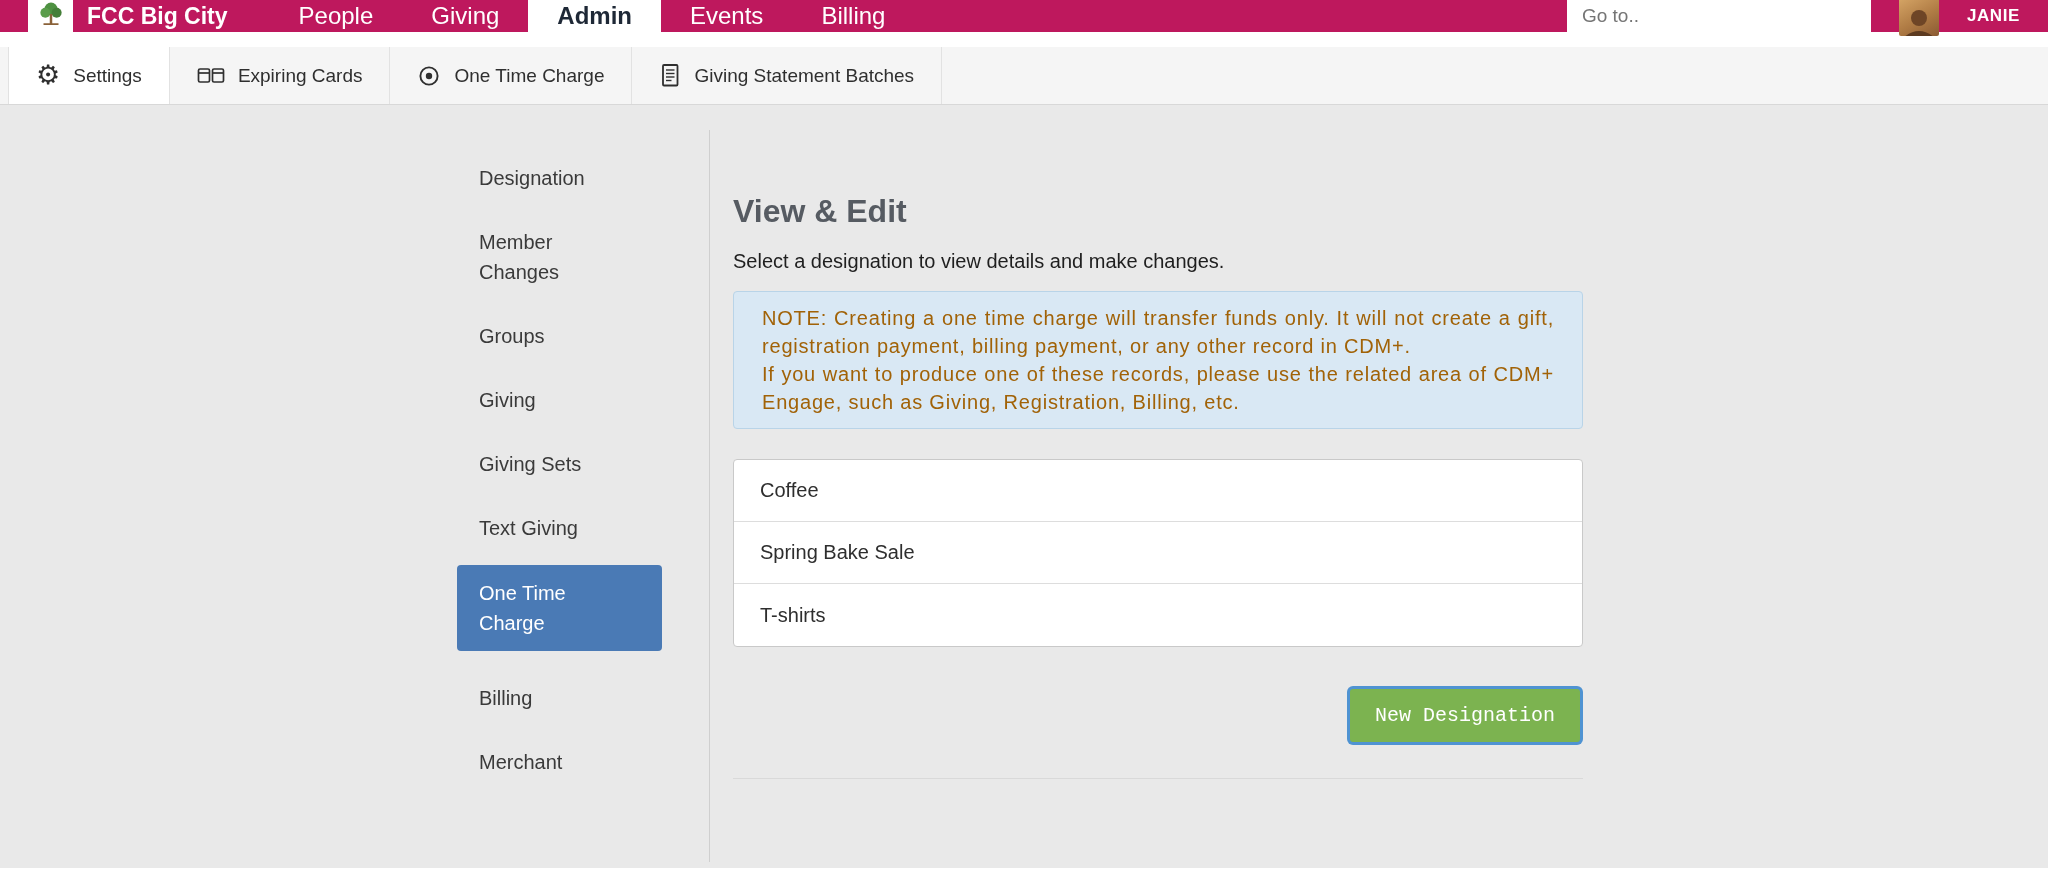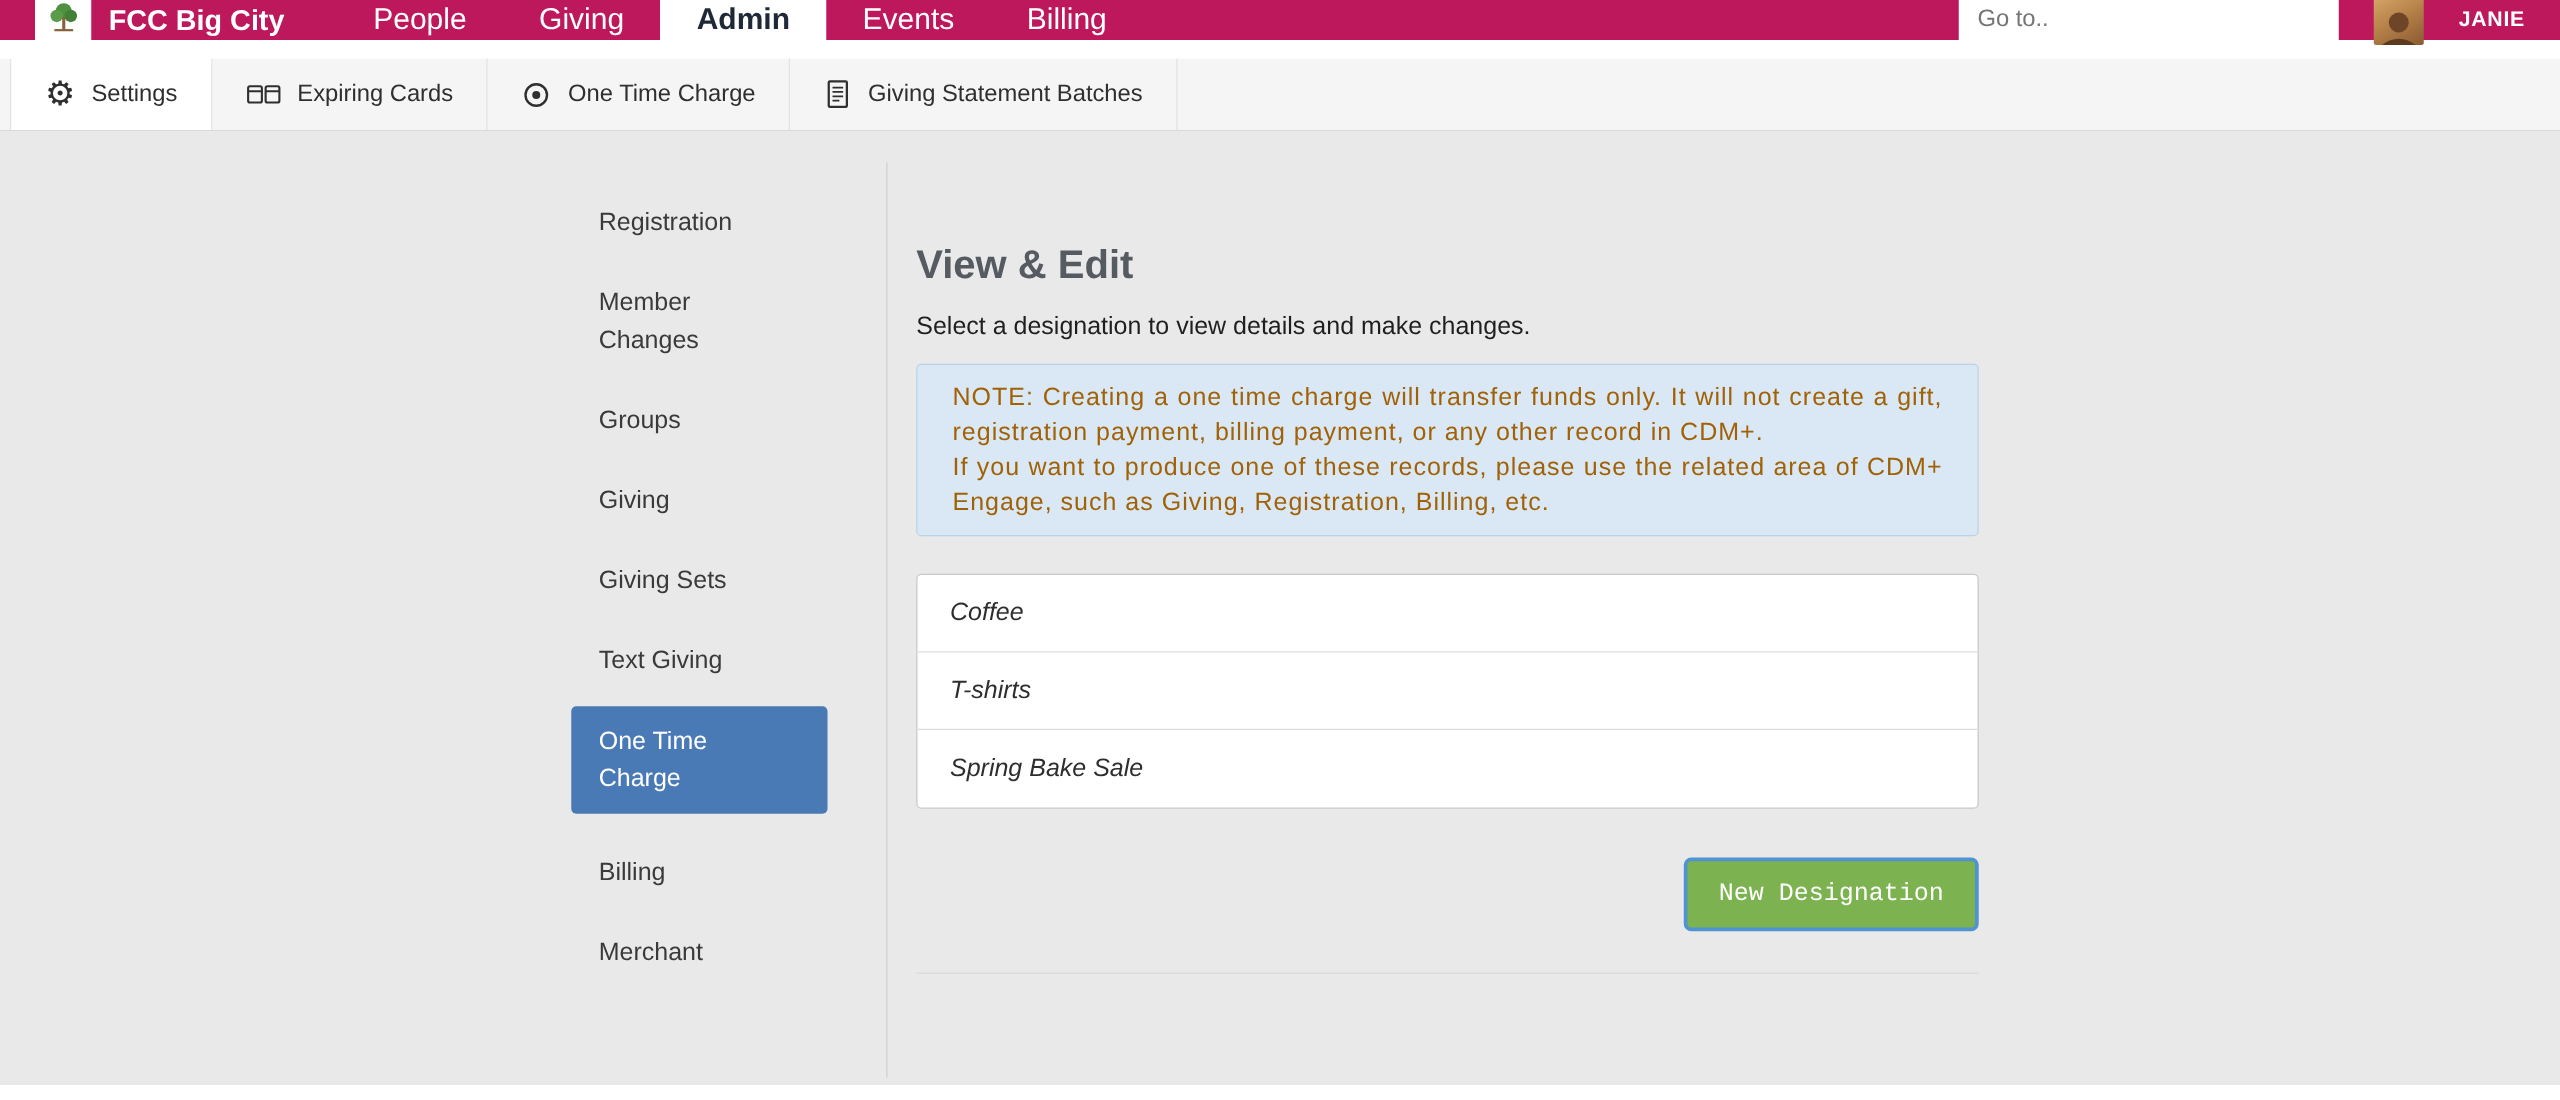--- a/index.html
+++ b/index.html
@@ -37,21 +37,21 @@
 
   .v-divider { position:absolute; left:709px; top:25px; width:1px; height:732px; background:#cfcfcf; }
 
   .main { position:absolute; left:733px; top:0; width:850px; }
   .page-title { margin-top:88px; font-size:32px; font-weight:bold; color:#565b62; }
   .subtitle { margin-top:20px; font-size:20px; color:#1f1f1f; }
   .note { margin-top:18px; background:#d9e8f4; border:1px solid #b9d4e8; border-radius:4px; padding:12px 28px; color:#a16207; font-size:20px; line-height:28px; letter-spacing:0.8px; text-align:justify; }
   .note p + p { }
 
   .designation-list { margin-top:30px; background:#ffffff; border:1px solid #c9c9c9; border-radius:4px; }
-  .designation-row { padding:0 26px; height:62px; display:flex; align-items:center; font-size:20px; color:#2e2e2e; border-bottom:1px solid #dddddd; cursor:pointer;font-style:italic; }
+  .designation-row { padding:0 26px; height:62px; display:flex; align-items:center; font-size:20px; color:#2e2e2e; border-bottom:1px solid #dddddd; cursor:pointer; }
   .designation-row:last-child { border-bottom:none; }
 
   .button-row { margin-top:42px; display:flex; justify-content:flex-end; padding-right:3px; }
   .new-btn { background:#7cb350; color:#fff; border:none; font-size:20px; padding:15px 25px; border-radius:3px; box-shadow:0 0 0 3px #4f93d2; cursor:pointer; font-family:Liberation Mono, monospace; }
 
   .bottom-rule { margin-top:36px; border-top:1px solid #d9d9d9; height:0; }
 </style>
 </head>
 <body>
 
@@ -127,21 +127,21 @@
         </svg>
       </span>
       <span>Giving Statement Batches</span>
     </div>
   </div>
 
   <div class="content">
 
     <div class="sidebar">
       <div class="side-item">
-          <span>Registration</span>
+          <span>Designation</span>
         </div>
       <div class="side-item">
           <span>Member Changes</span>
         </div>
       <div class="side-item">
           <span>Groups</span>
         </div>
       <div class="side-item">
           <span>Giving</span>
         </div>
@@ -168,22 +168,22 @@
       <div class="page-title">View &amp; Edit</div>
       <div class="subtitle">Select a designation to view details and make changes.</div>
 
       <div class="note">
         <p>NOTE: Creating a one time charge will transfer funds only. It will not create a gift, registration payment, billing payment, or any other record in CDM+.</p>
         <p>If you want to produce one of these records, please use the related area of CDM+ Engage, such as Giving, Registration, Billing, etc.</p>
       </div>
 
       <div class="designation-list">
         <div class="designation-row">Coffee</div>
+        <div class="designation-row">Spring Bake Sale</div>
         <div class="designation-row">T-shirts</div>
-        <div class="designation-row">Spring Bake Sale</div>
       </div>
 
       <div class="button-row">
         <button class="new-btn">New Designation</button>
       </div>
 
       <div class="bottom-rule"></div>
     </div>
 
   </div>

